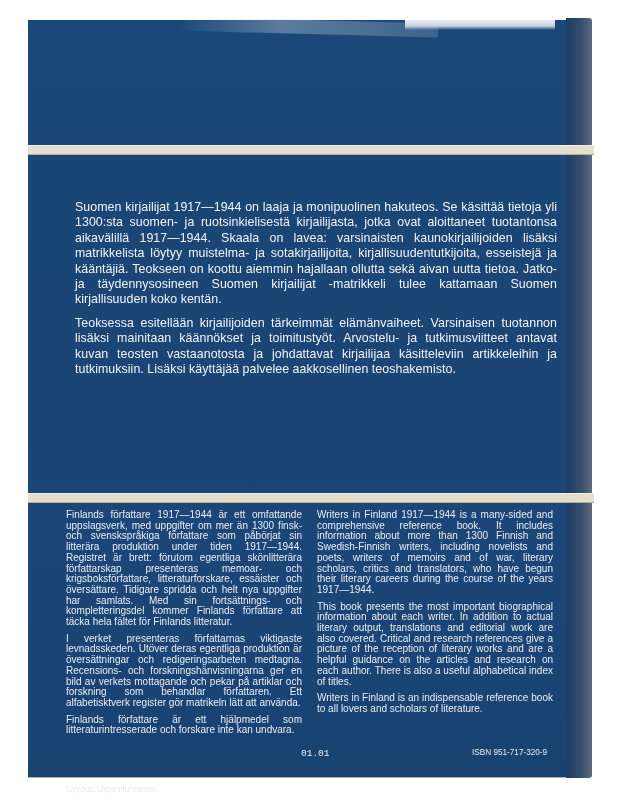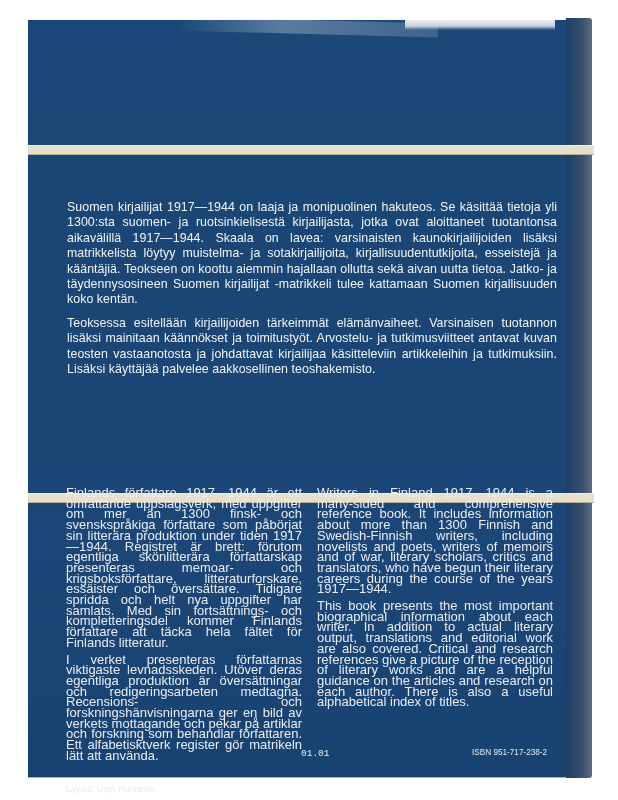--- a/index.html
+++ b/index.html
@@ -66,30 +66,30 @@
       left: 63px;
       top: 200px;
       width: 494px;
       color: #f2f4f7;
       font-size: 12.4px;
       line-height: 15.4px;
       text-align: justify;
       letter-spacing: 0.05px;
     }
     .finnish p {
-      margin: 0 0 8px 4px;
+      margin: 0 0 8px 12px;
       hyphens: manual;
     }
 
     .col {
       position: absolute;
-      top: 488px;
+      top: 510px;
       width: 236px;
       color: #e9edf3;
-      font-size: 13px;
+      font-size: 10px;
       line-height: 10.7px;
       text-align: justify;
     }
     .col.left { left: 66px; }
     .col.right { left: 317px; }
     .col p {
       margin: 0 0 6px 0;
     }
 
     .footer {
@@ -114,22 +114,24 @@
 <div class="stripe two"></div>
 
 <div class="finnish">
   <p>Suomen kirjailijat 1917—1944 on laaja ja monipuolinen hakuteos. Se käsittää tietoja yli 1300:sta suomen- ja ruotsinkielisestä kirjailijasta, jotka ovat aloittaneet tuotantonsa aikavälillä 1917—1944. Skaala on lavea: varsinaisten kaunokirjailijoiden lisäksi matrikkelista löytyy muistelma- ja sotakirjailijoita, kirjallisuudentutkijoita, esseistejä ja kääntäjiä. Teokseen on koottu aiemmin hajallaan ollutta sekä aivan uutta tietoa. Jatko- ja täydennysosineen Suomen kirjailijat -matrikkeli tulee kattamaan Suomen kirjallisuuden koko kentän.</p>
   <p>Teoksessa esitellään kirjailijoiden tärkeimmät elämänvaiheet. Varsinaisen tuotannon lisäksi mainitaan käännökset ja toimitustyöt. Arvostelu- ja tutkimusviitteet antavat kuvan teosten vastaanotosta ja johdattavat kirjailijaa käsitteleviin artikkeleihin ja tutkimuksiin. Lisäksi käyttäjää palvelee aakkosellinen teoshakemisto.</p>
 </div>
 
 <div class="col left">
   <p>Finlands författare 1917—1944 är ett omfattande uppslagsverk, med uppgifter om mer än 1300 finsk- och svenskspråkiga författare som påbörjat sin litterära produktion under tiden 1917—1944. Registret är brett: förutom egentliga skönlitterära författarskap presenteras memoar- och krigsboksförfattare, litteraturforskare, essäister och översättare. Tidigare spridda och helt nya uppgifter har samlats. Med sin fortsättnings- och kompletteringsdel kommer Finlands författare att täcka hela fältet för Finlands litteratur.</p>
   <p>I verket presenteras författarnas viktigaste levnadsskeden. Utöver deras egentliga produktion är översättningar och redigeringsarbeten medtagna. Recensions- och forskningshänvisningarna ger en bild av verkets mottagande och pekar på artiklar och forskning som behandlar författaren. Ett alfabetisktverk register gör matrikeln lätt att använda.</p>
+  <p>Finlands författare är ett hjälpmedel som litteraturintresserade och forskare inte kan undvara.</p>
 </div>
 
 <div class="col right">
   <p>Writers in Finland 1917—1944 is a many-sided and comprehensive reference book. It includes information about more than 1300 Finnish and Swedish-Finnish writers, including novelists and poets, writers of memoirs and of war, literary scholars, critics and translators, who have begun their literary careers during the course of the years 1917—1944.</p>
   <p>This book presents the most important biographical information about each writer. In addition to actual literary output, translations and editorial work are also covered. Critical and research references give a picture of the reception of literary works and are a helpful guidance on the articles and research on each author. There is also a useful alphabetical index of titles.</p>
+  <p>Writers in Finland is an indispensable reference book to all lovers and scholars of literature.</p>
 </div>
 
 <div class="footer layout">Layout: Urpo Huhtanen</div>
 <div class="footer code">01.01</div>
-<div class="footer isbn">ISBN 951-717-238-2</div>
+<div class="footer isbn">ISBN 951-717-320-9</div>
 
 </body></html>

